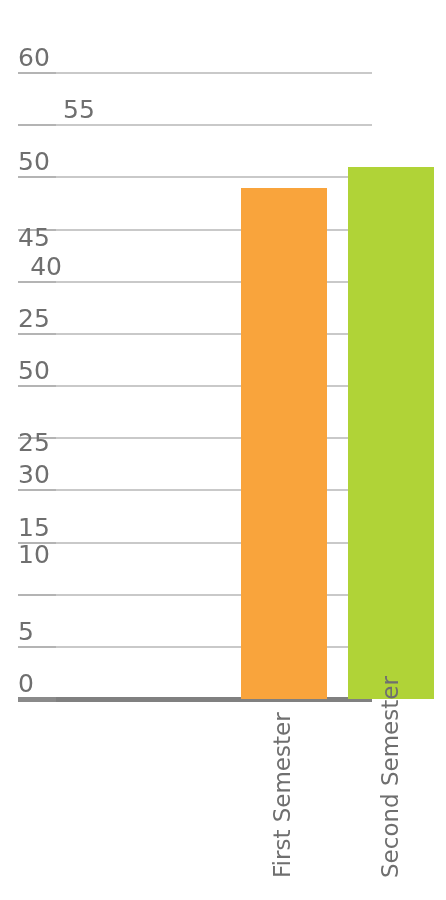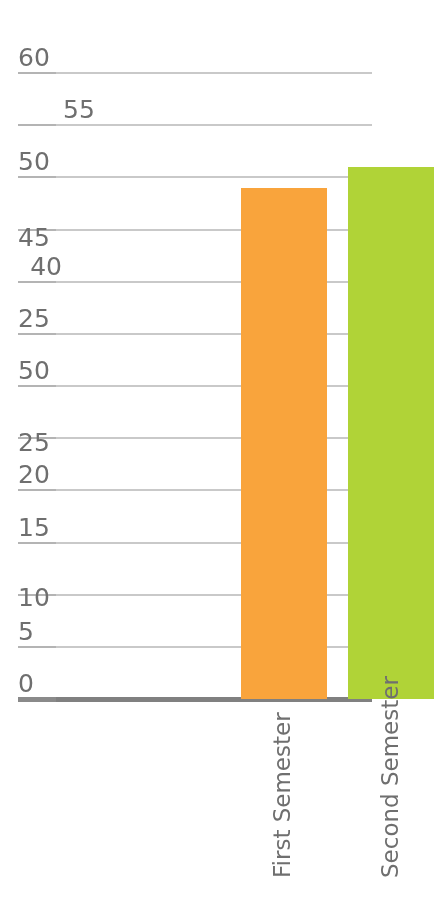--- a/index.html
+++ b/index.html
@@ -130,23 +130,23 @@
     </div>
   <div id="ylabel-layer">
       <div class="ytick-label" style="top: 45px; color: rgb(111, 111, 111);">60</div>
       <div class="ytick-label" style="top: 97.1667px; color: rgb(111, 111, 111); margin-left: 45px;">55</div>
       <div class="ytick-label" style="top: 149.333px; color: rgb(111, 111, 111);">50</div>
       <div class="ytick-label" style="top: 201.5px; color: rgb(111, 111, 111); margin-top: 23px;">45</div>
       <div class="ytick-label" style="top: 253.667px; color: rgb(111, 111, 111); text-align: right;">40</div>
       <div class="ytick-label" style="top: 305.833px; color: rgb(111, 111, 111);">25</div>
       <div class="ytick-label" style="top: 358px; color: rgb(111, 111, 111);">50</div>
       <div class="ytick-label" style="top: 430px; color: rgb(111, 111, 111);">25</div>
-      <div class="ytick-label" style="top: 462.333px; color: rgb(111, 111, 111);">20</div>
+      <div class="ytick-label" style="top: 462.333px; color: rgb(111, 111, 111);">30</div>
       <div class="ytick-label" style="top: 514.5px; color: rgb(111, 111, 111);">15</div>
-      <div class="ytick-label" style="top: 585px; color: rgb(111, 111, 111);">10</div>
+      <div class="ytick-label" style="top: 542px; color: rgb(111, 111, 111);">10</div>
       <div class="ytick-label" style="top: 618.833px; color: rgb(111, 111, 111);">5</div>
       <div class="ytick-label" style="top: 671px; color: rgb(111, 111, 111);">0</div>
     </div>
 
   <div class="axis-baseline"></div>
   <div class="axis-baseline-stub"></div>
 
   <div id="bar-layer">
       <div class="bar" style="left: 241px; width: 86px; height: 511.233px; background: rgb(249, 164, 60);"></div>
       <div class="bar" style="left: 348px; width: 86px; height: 532.1px; background: rgb(176, 211, 55);"></div>

